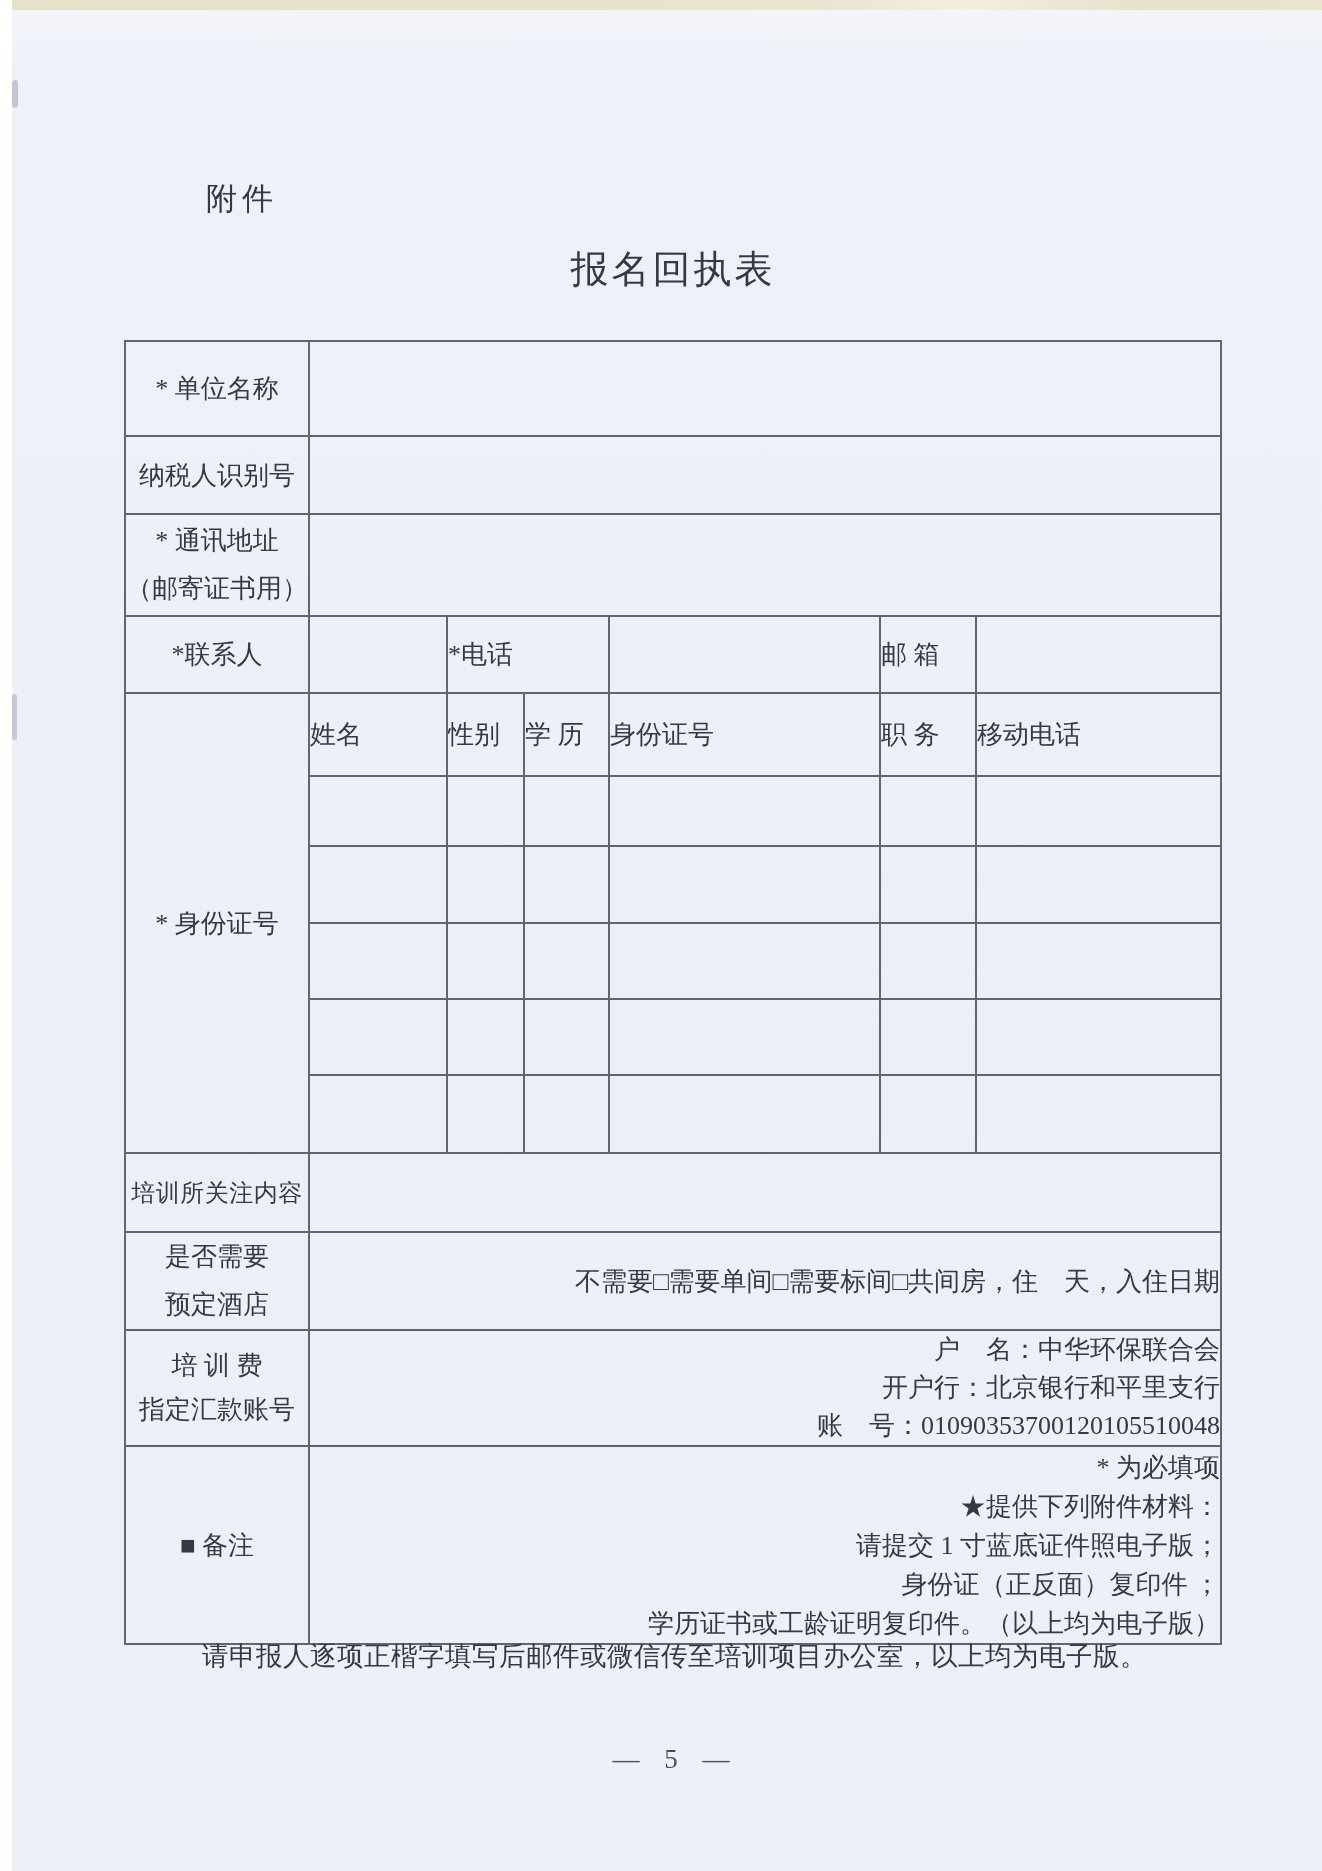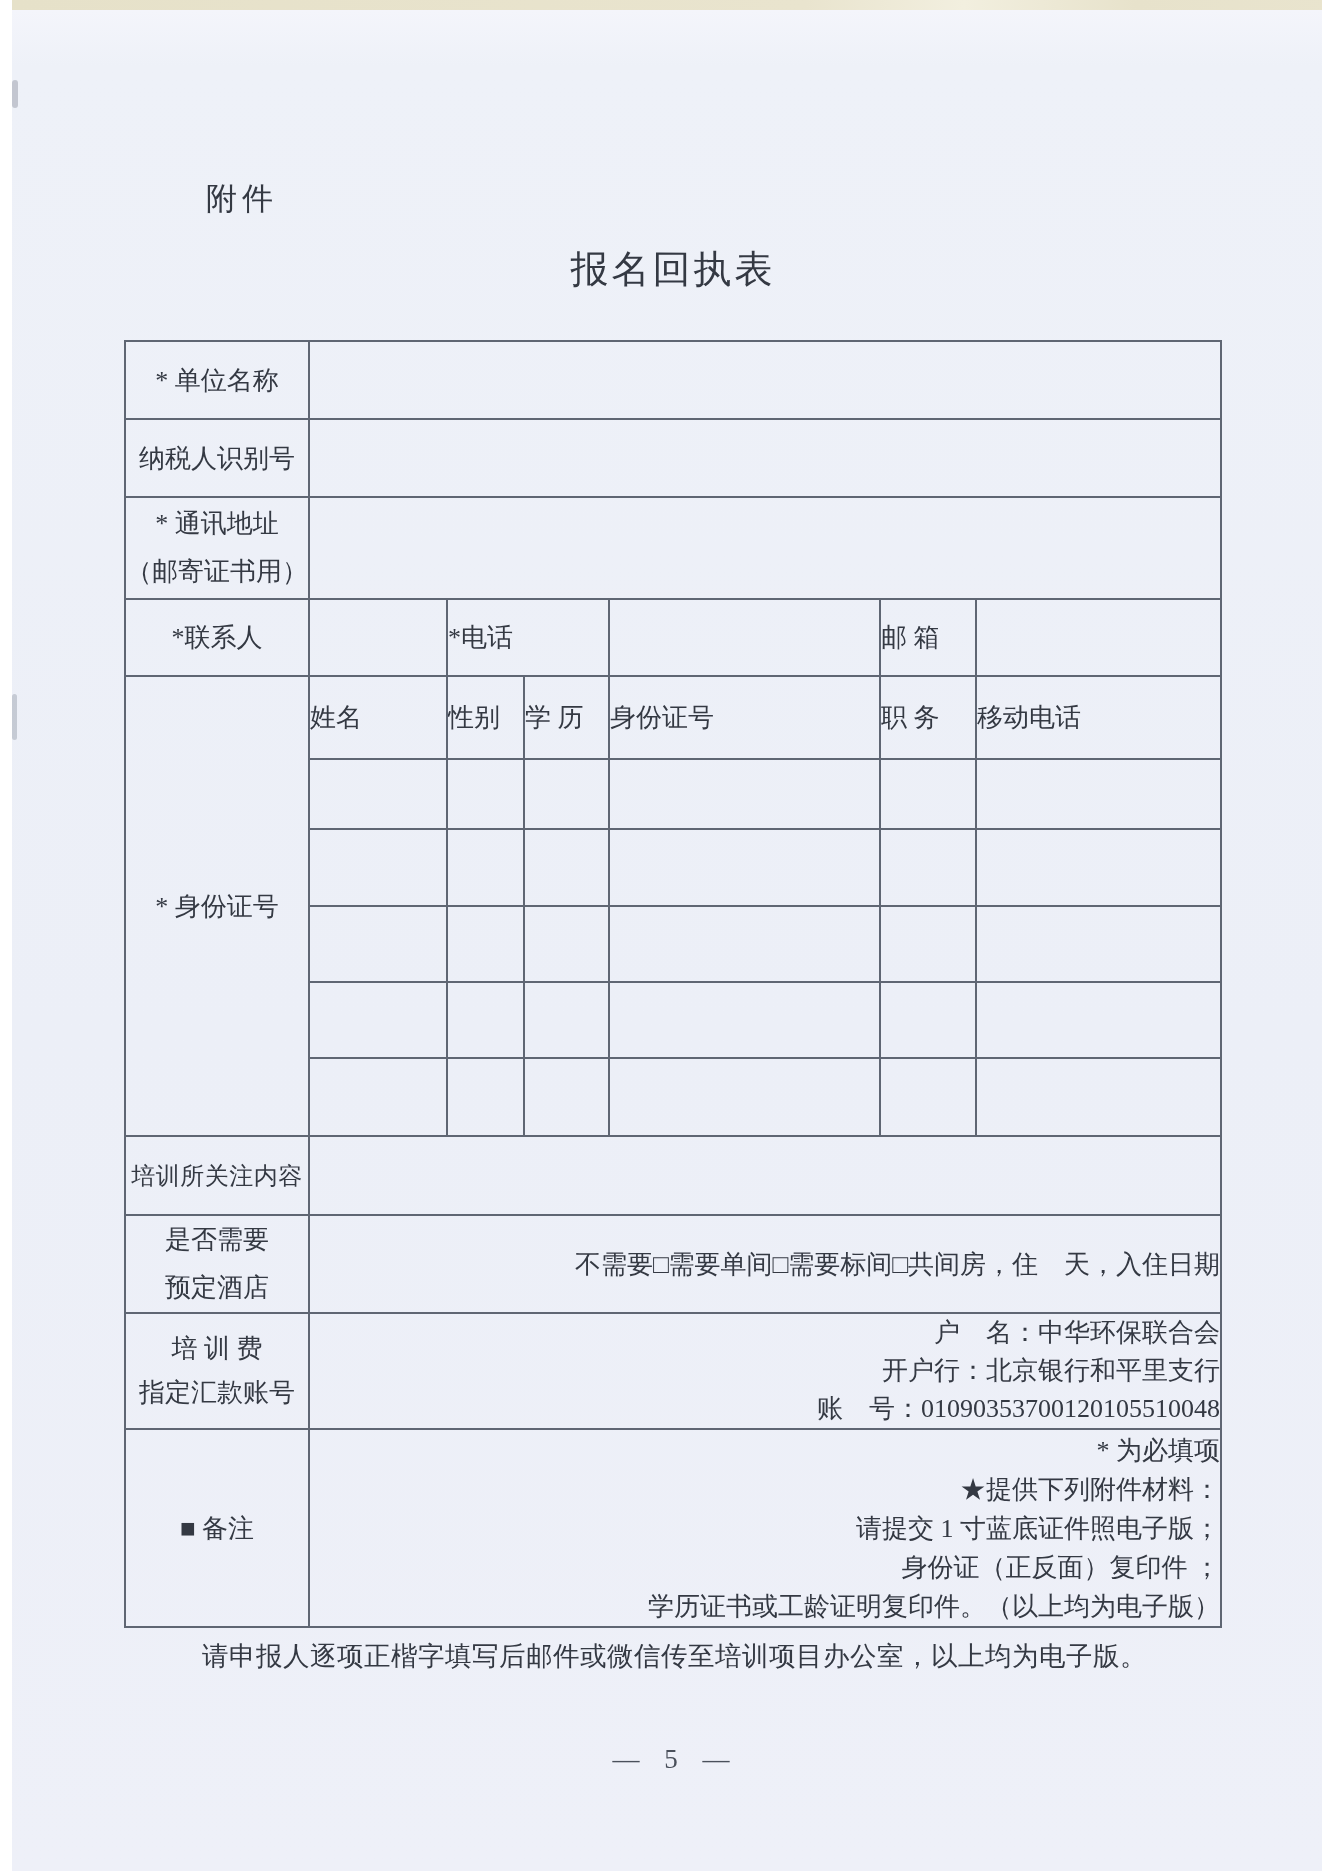--- a/index.html
+++ b/index.html
@@ -76,21 +76,21 @@
         <col style="width:184px">
           <col style="width:138px">
           <col style="width:77px">
         <col style="width:85px">
           <col style="width:271px">
           <col style="width:96px">
         <col style="width:245px">
       </colgroup>
       <tbody>
 
-        <tr style="height:78px">
+        <tr style="height:95px">
           <td class="lbl"><span>* 单位名称</span></td>
           <td colspan="6"></td>
         </tr>
 
         <tr style="height:78px">
           <td class="lbl"><span>纳税人识别号</span></td>
           <td colspan="6"></td>
         </tr>
 
         <tr style="height:102px">

